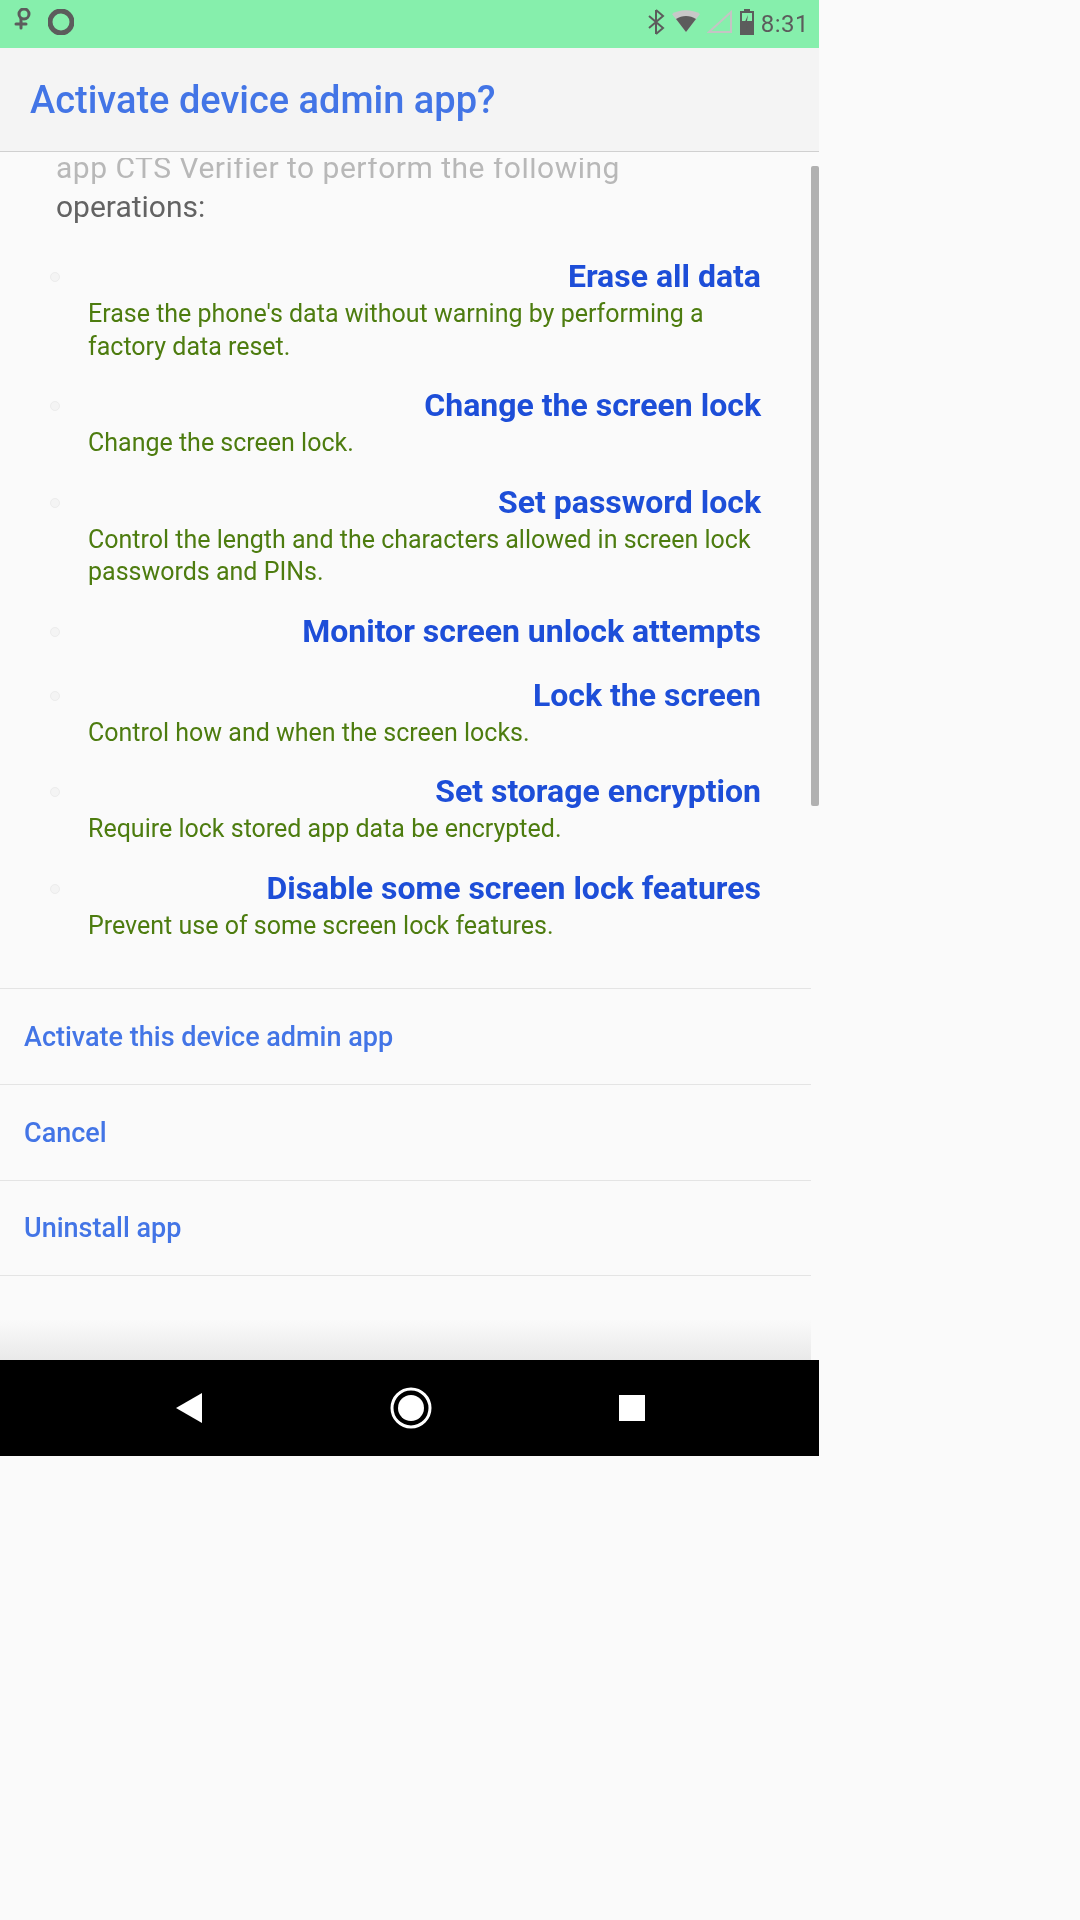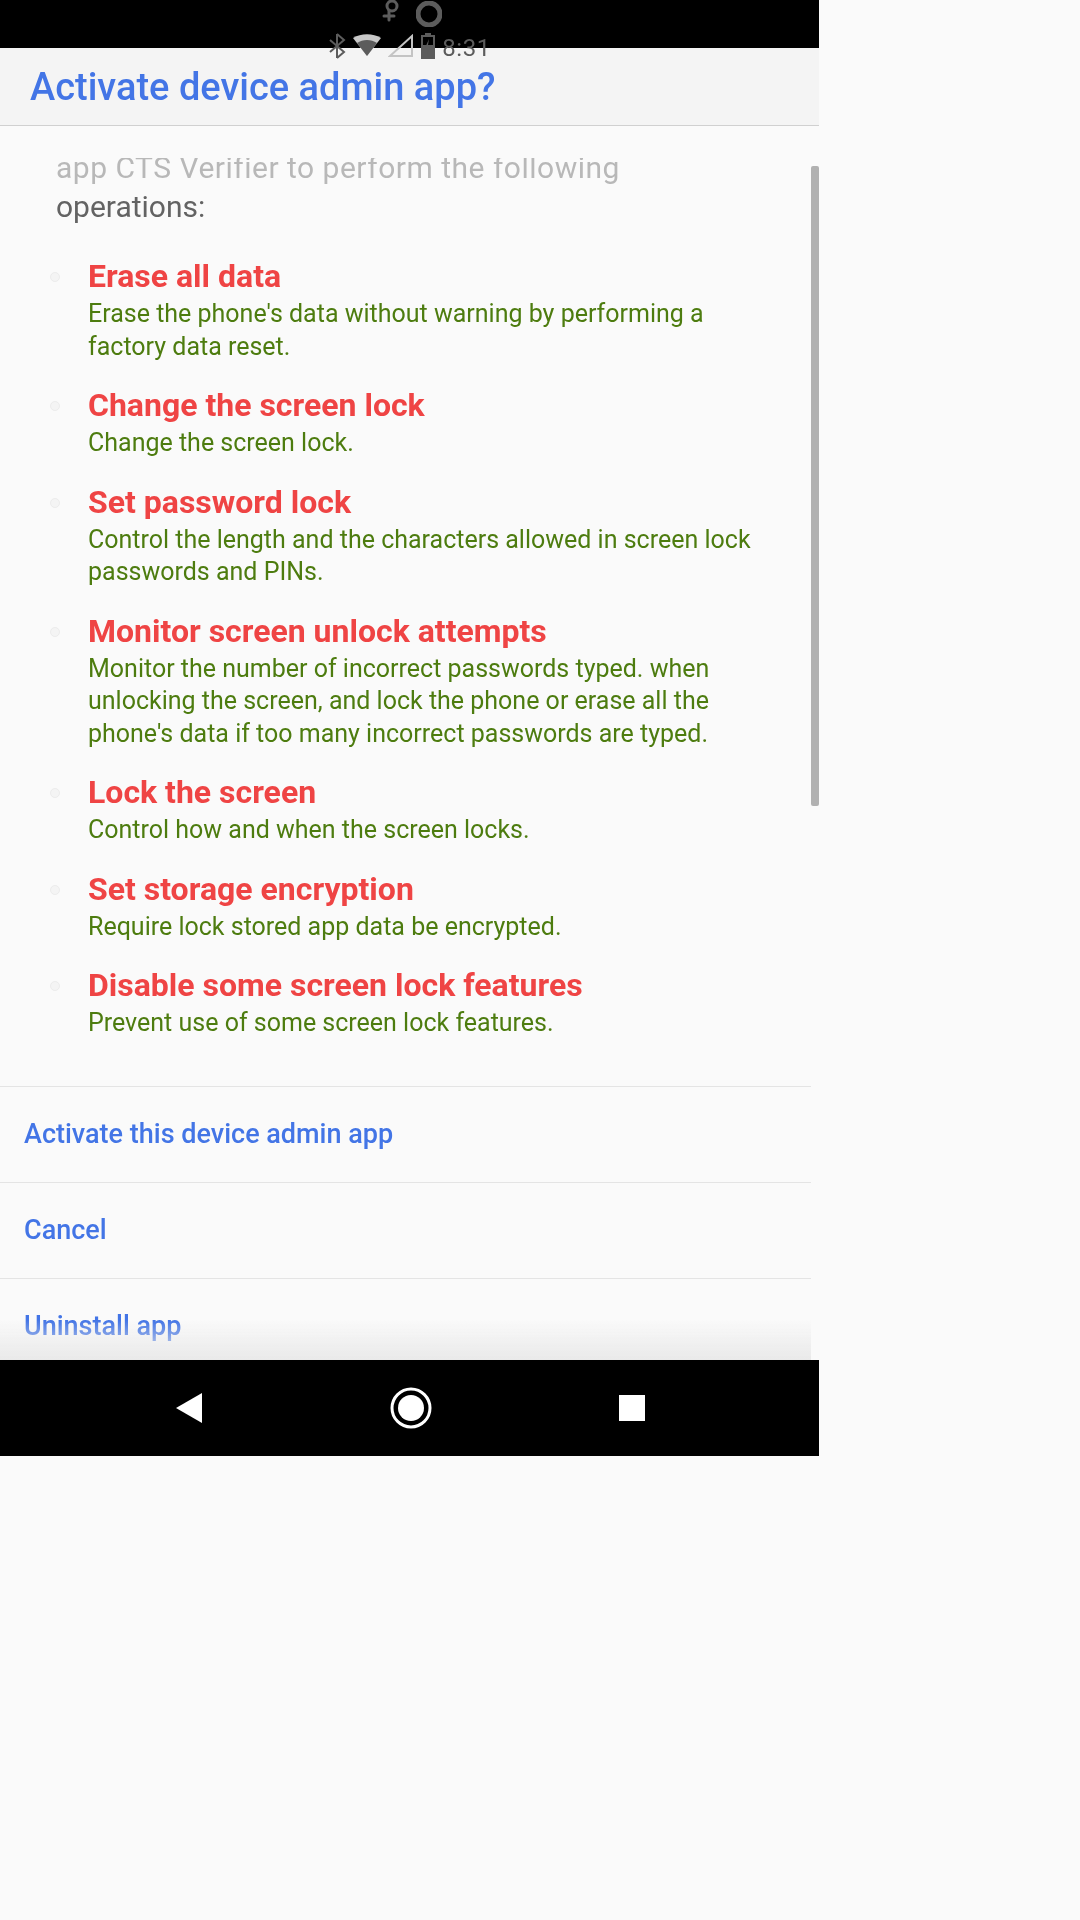--- a/index.html
+++ b/index.html
@@ -8,35 +8,34 @@
     height: 1456px;
     font-family: Roboto, "Helvetica Neue", Arial, sans-serif;
     background: #fafafa;
     overflow: hidden;
     position: relative;
   }
 
   
   .status-bar {
     height: 48px;
-    background: #000000;
+    background: #86efac;
     display: flex;
     align-items: center;
     justify-content: space-between;
     padding: 0 10px;
     color: #5c5c5c;
-    flex-direction: column;
   }
   .status-left { display: flex; align-items: center; gap: 14px; }
   .status-right { display: flex; align-items: center; gap: 6px; }
   .status-time { font-size: 24px; font-weight: 400; color: #5c5c5c; letter-spacing: 0.5px; }
 
   
   .app-bar {
-    height: 78px;
+    height: 104px;
     display: flex;
     align-items: center;
     padding: 0 30px;
     border-bottom: 1px solid #d0d0d0;
     background: #f4f4f4;
   }
   .app-bar-title {
     font-size: 38px;
     font-weight: 500;
     color: #4375e6;
@@ -73,23 +72,24 @@
     width: 10px; height: 10px; border-radius: 50%;
     background: #f4f4f4;
     border: 1px solid #ececec;
     margin-top: 16px;
     flex: 0 0 auto;
   }
   .perm-text { flex: 1; }
   .perm-title {
     font-size: 32px;
     font-weight: 700;
-    color: #ef4444;
+    color: #1d4ed8;
     line-height: 1.25;
     margin-bottom: 2px;
+    text-align: right;
   }
   .perm-desc {
     font-size: 25px;
     color: #4d7c0f;
     line-height: 1.3;
   }
 
   .action-row {
     height: 96px;
     display: flex;
@@ -210,21 +210,20 @@
       <div class="bullet"></div>
       <div class="perm-text">
         <div class="perm-title">Set password lock</div>
         <div class="perm-desc">Control the length and the characters allowed in screen lock passwords and PINs.</div>
       </div>
     </div>
     <div class="perm-item">
       <div class="bullet"></div>
       <div class="perm-text">
         <div class="perm-title">Monitor screen unlock attempts</div>
-        <div class="perm-desc">Monitor the number of incorrect passwords typed. when unlocking the screen, and lock the phone or erase all the phone's data if too many incorrect passwords are typed.</div>
       </div>
     </div>
     <div class="perm-item">
       <div class="bullet"></div>
       <div class="perm-text">
         <div class="perm-title">Lock the screen</div>
         <div class="perm-desc">Control how and when the screen locks.</div>
       </div>
     </div>
     <div class="perm-item">

